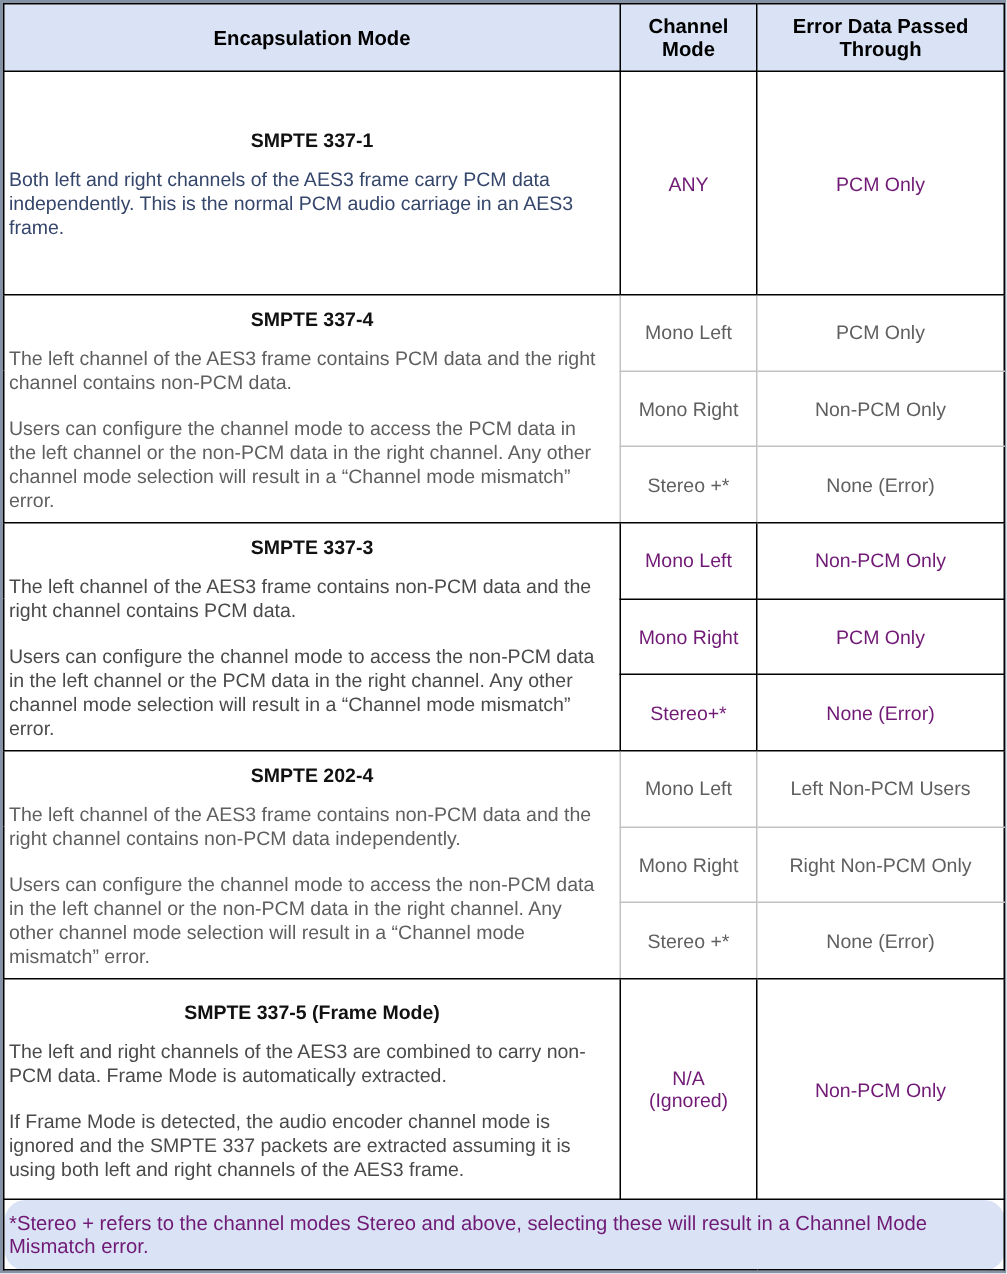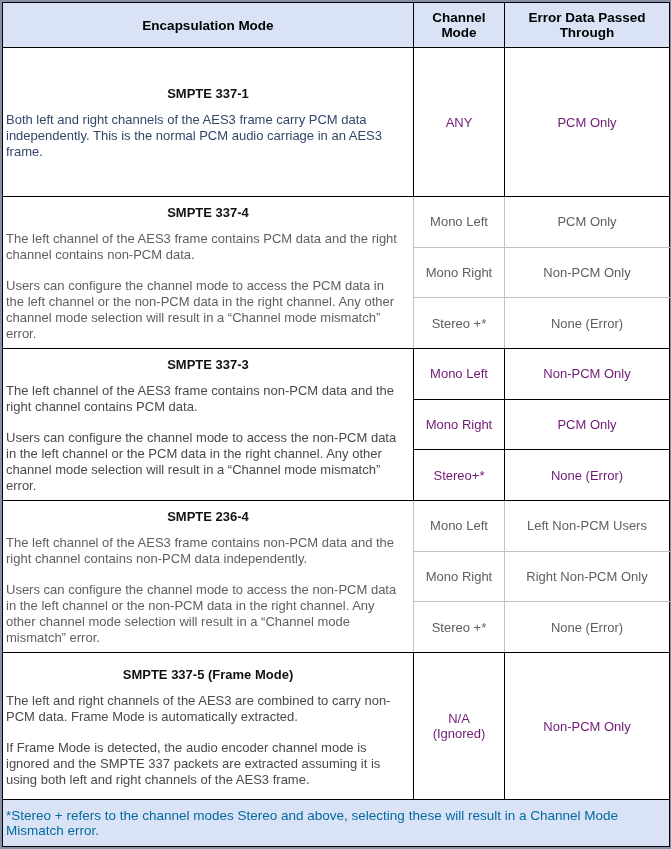--- a/index.html
+++ b/index.html
@@ -52,23 +52,23 @@
   td.gb p { color: #5f5f5f; }
   td.bt { border-top-color: #000000; }
   td.bb { border-bottom-color: #000000; }
   td.bl { border-left-color: #000000; }
   td.br { border-right-color: #000000; }
 
   
   p.navy { color: #35466b !important; }
 
   td.footnote {
-    background: #d9e3f5; color: #0369a1;
+    background: #d9e3f5; color: #701a75;
     font-size: 13.5px; text-align: left; vertical-align: middle;
-    height: 47px; padding: 2px 3px;
+    height: 47px; padding: 2px 3px; border-radius: 14px;
   }
 </style>
 </head>
 <body>
 
 <div class="frame">
   <div class="inner">
     <table class="enc">
       <colgroup>
           <col class="c1">
@@ -123,21 +123,21 @@
         <td class="cell">Mono Right</td>
         <td class="cell">PCM Only</td>
       </tr>
       <tr class="sub">
         <td class="cell">Stereo+*</td>
         <td class="cell">None (Error)</td>
       </tr>
 
       <tr class="sub">
         <td class="desc gb bt bb bl" rowspan="3">
-          <div class="block-title">SMPTE 236-4</div>
+          <div class="block-title">SMPTE 202-4</div>
           <p class="first">The left channel of the AES3 frame contains non-PCM data and the right channel contains non-PCM data independently.</p>
           <p>Users can configure the channel mode to access the non-PCM data in the left channel or the non-PCM data in the right channel.  Any other channel mode selection will result in a “Channel mode mismatch” error.</p>
         </td>
         <td class="cell gb bt">Mono Left</td>
         <td class="cell gb bt br">Left Non-PCM Users</td>
       </tr>
       <tr class="sub">
         <td class="cell gb">Mono Right</td>
         <td class="cell gb br">Right Non-PCM Only</td>
       </tr>

